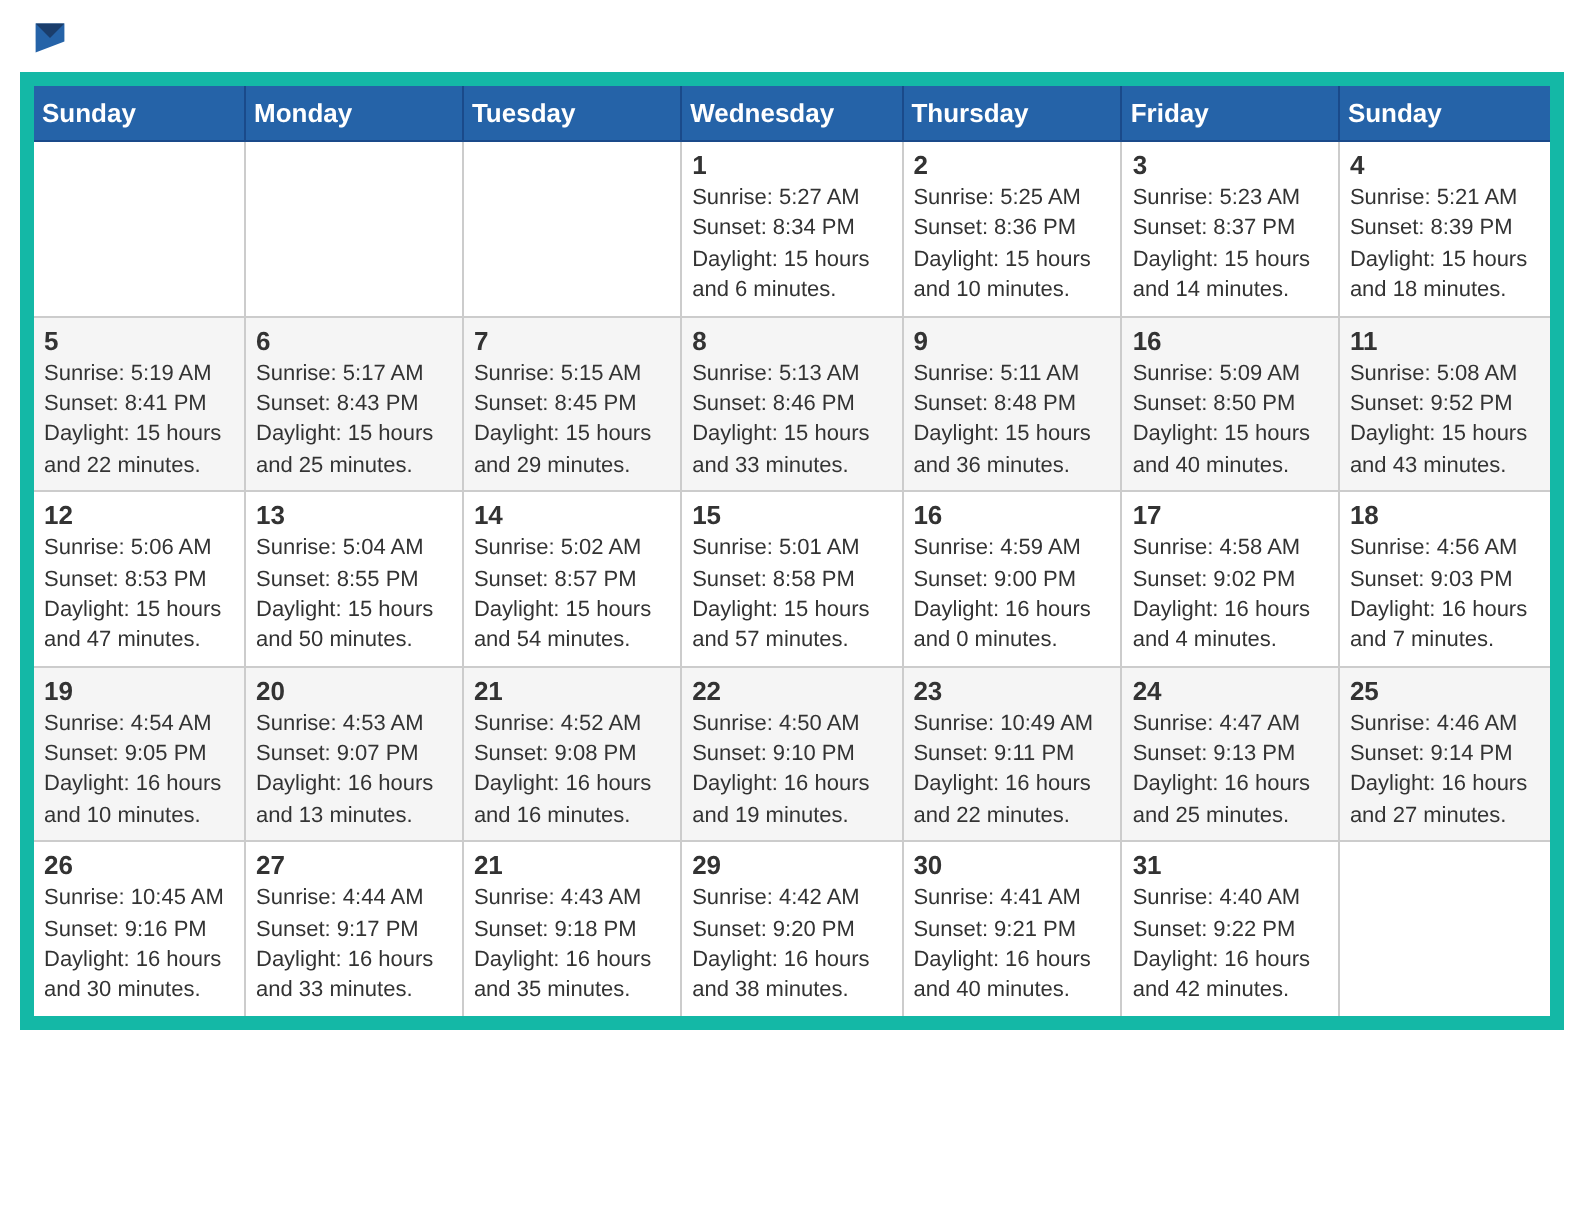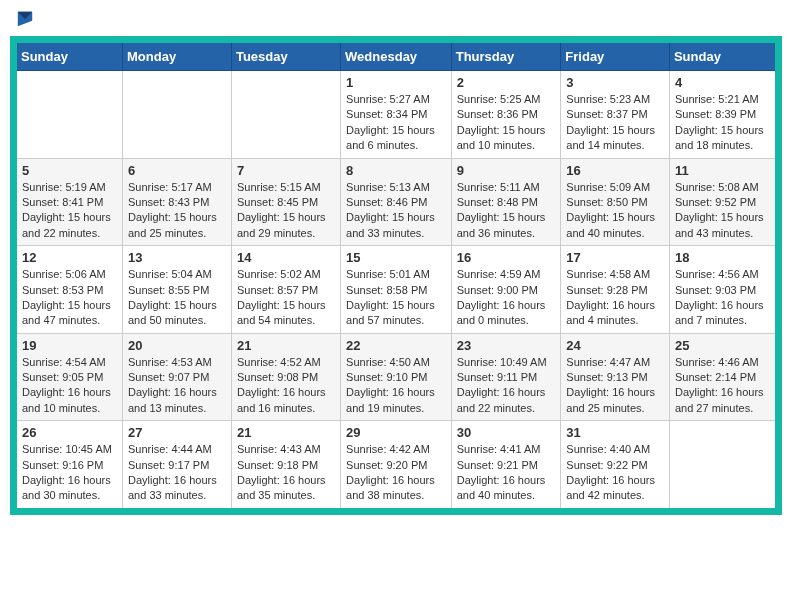--- a/index.html
+++ b/index.html
@@ -242,21 +242,21 @@
         <td>
           <span class="day-number">16</span>
           <div class="day-info">Sunrise: 4:59 AM
 Sunset: 9:00 PM
 Daylight: 16 hours
 and 0 minutes.</div>
         </td>
         <td>
           <span class="day-number">17</span>
           <div class="day-info">Sunrise: 4:58 AM
-Sunset: 9:28 PM
+Sunset: 9:02 PM
 Daylight: 16 hours
 and 4 minutes.</div>
         </td>
         <td>
           <span class="day-number">18</span>
           <div class="day-info">Sunrise: 4:56 AM
 Sunset: 9:03 PM
 Daylight: 16 hours
 and 7 minutes.</div>
         </td>
@@ -300,21 +300,21 @@
         <td>
           <span class="day-number">24</span>
           <div class="day-info">Sunrise: 4:47 AM
 Sunset: 9:13 PM
 Daylight: 16 hours
 and 25 minutes.</div>
         </td>
         <td>
           <span class="day-number">25</span>
           <div class="day-info">Sunrise: 4:46 AM
-Sunset: 2:14 PM
+Sunset: 9:14 PM
 Daylight: 16 hours
 and 27 minutes.</div>
         </td>
       </tr>
       <tr>
         <td>
           <span class="day-number">26</span>
           <div class="day-info">Sunrise: 10:45 AM
 Sunset: 9:16 PM
 Daylight: 16 hours

